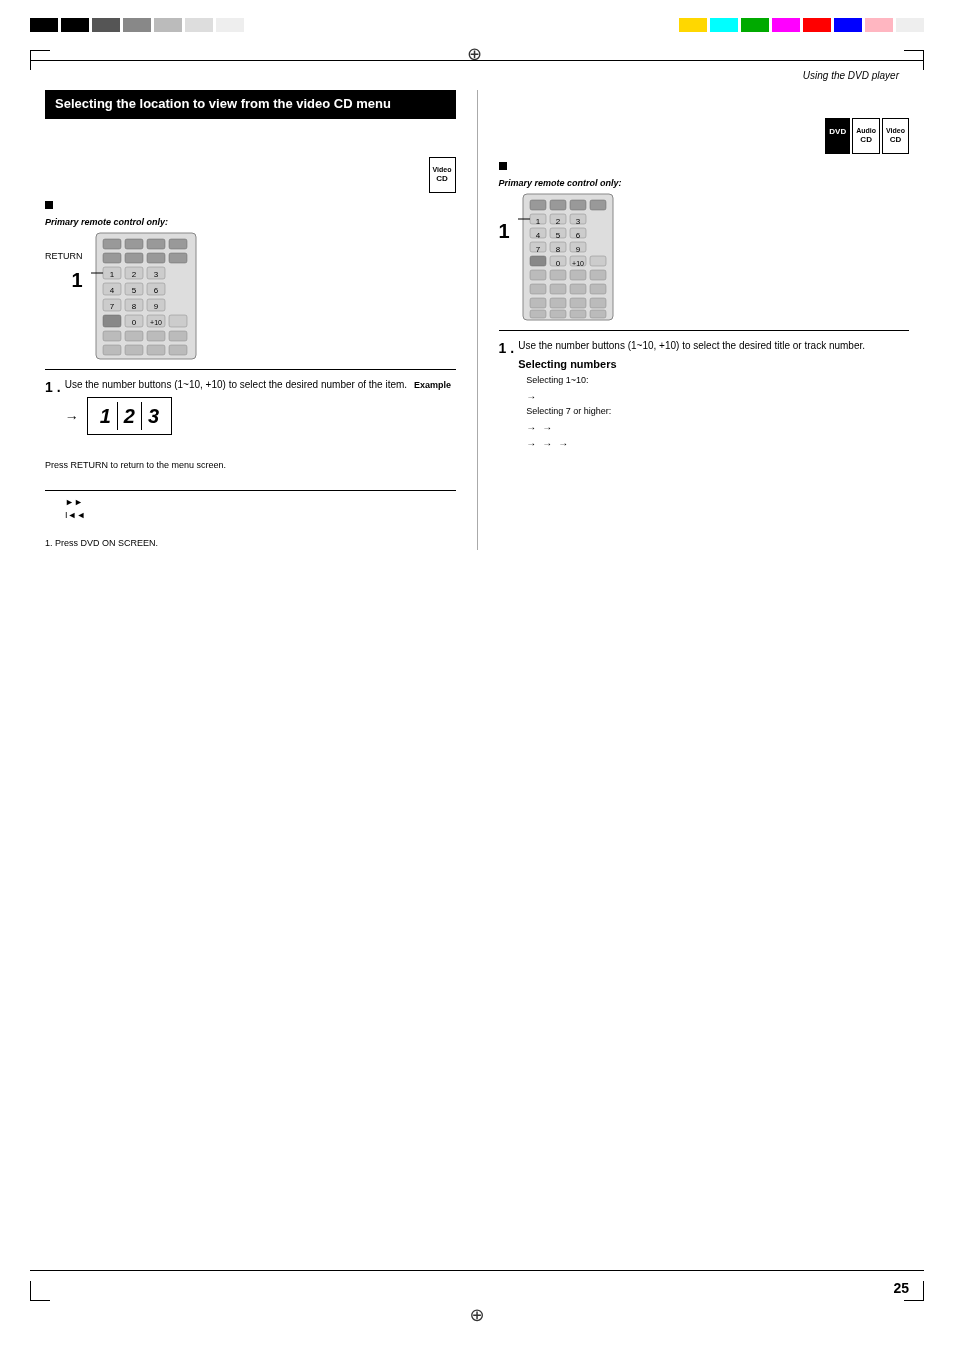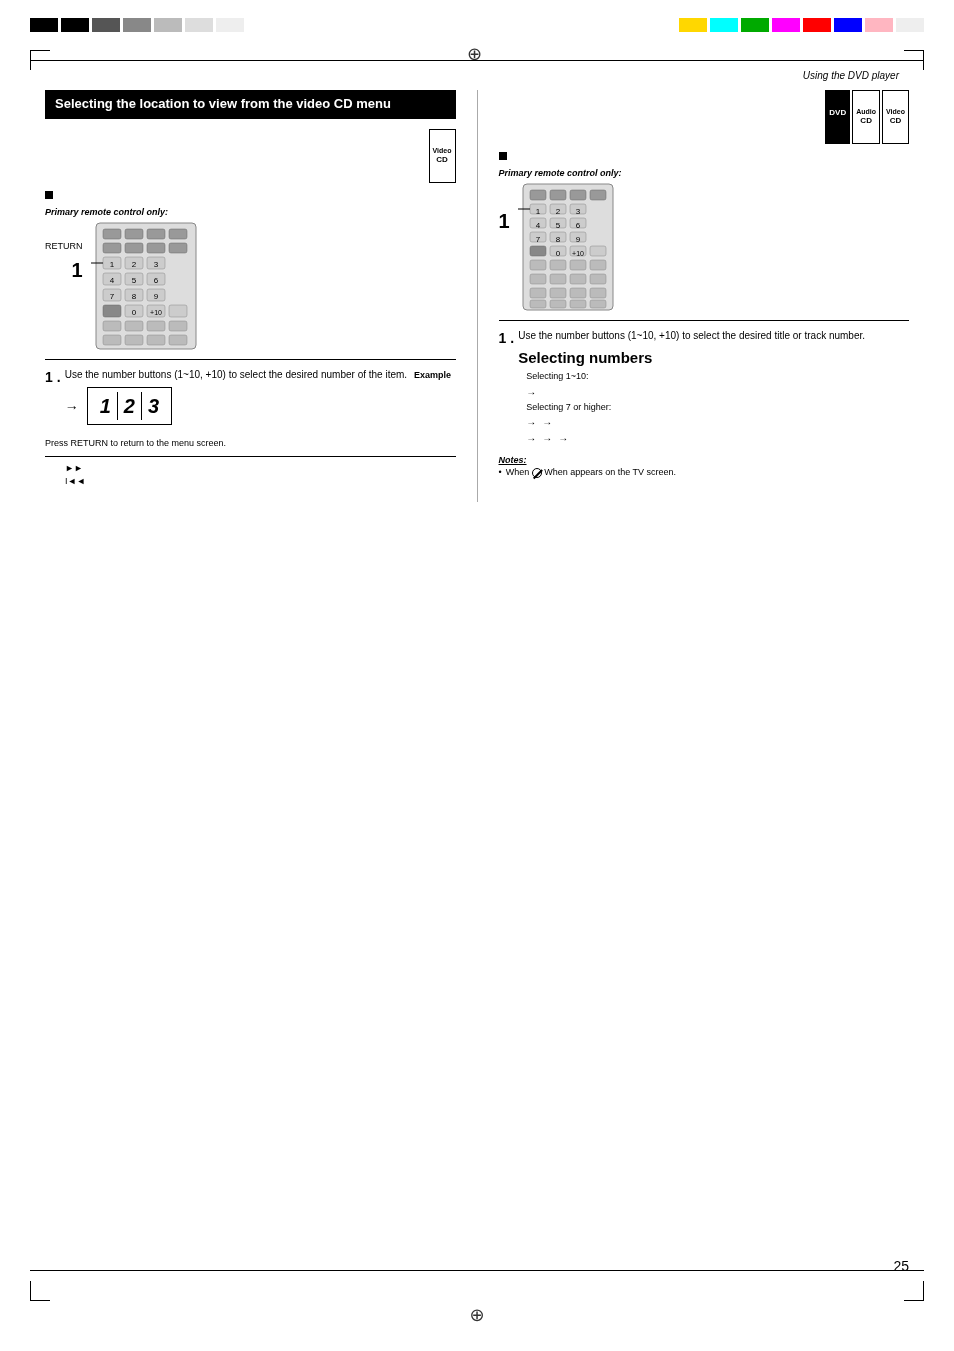--- a/index.html
+++ b/index.html
@@ -142,23 +142,24 @@
     .disc-badges {
       display: flex;
       gap: 2px;
       margin-bottom: 8px;
       justify-content: flex-end;
     }
     .disc-badge {
       border: 1.5px solid #000;
       font-size: 8px;
       font-weight: bold;
-      padding: 17px 3px;
+      padding: 8px 3px;
       line-height: 1.2;
       text-align: center;
+      margin-top: 28px;
     }
     .disc-badge.dvd { background: #000; color: #fff; }
     .disc-badge.audio-cd { background: #fff; color: #000; }
     .disc-badge.video-cd { background: #fff; color: #000; }
     .disc-badge-small { font-size: 7px; display: block; }
 
     
     .disc-badge-left {
       display: flex;
       justify-content: flex-end;
@@ -235,33 +236,33 @@
     }
     .num-btn-divider {
       width: 1px;
       background: #000;
       align-self: stretch;
     }
 
     
     .press-note {
       font-size: 9px;
-      margin: 8px 0;
+      margin: 20px 0;
     }
 
     
     .sep-line {
       border: none;
       border-top: 0.5px solid #000;
       margin: 6px 0;
     }
 
     
     .selecting-numbers {
-      font-size: 15px;
+      font-size: 11px;
       font-weight: bold;
       margin-top: 4px;
     }
     .selecting-sub {
       font-size: 9px;
       margin-left: 8px;
       margin-top: 2px;
     }
     .arrows-row {
       display: flex;
@@ -290,24 +291,24 @@
     
     .bottom-instructions {
       margin-top: 16px;
       font-size: 9px;
       line-height: 1.6;
     }
 
     
     .page-number {
       position: absolute;
-      bottom: 77px;
+      bottom: 55px;
       right: 45px;
       font-size: 14px;
-      font-weight: normal;
+      font-weight: bold;
       text-align: center;
     }
 
     
     .bottom-rule {
       position: absolute;
       bottom: 80px;
       left: 30px;
       right: 30px;
       height: 1px;
@@ -483,20 +484,21 @@
       <hr class="sep-line">
 
       <div class="sym-line">
         <span class="fast-fwd-sym">►► </span>
       </div>
       <div class="sym-line">
         <span class="rewind-sym">I◄◄</span>
       </div>
 
       <div class="bottom-instructions">
+        <div>1.  Press DVD ON SCREEN.</div>
       </div>
 
     </div>
 
     <div class="col-divider"></div>
 
     <div class="col-right">
 
 
       <div class="disc-badges">
@@ -609,32 +611,20 @@
             <span>→</span>
           </div>
           <div class="arrows-row">
             <span>→</span>
             <span>→</span>
             <span>→</span>
           </div>
         </div>
       </div>
 
-      <div class="notes-section">
-        <div class="notes-title">Notes:</div>
-        <div class="notes-item">
-          <span>•</span>
-          <span>When
-            <span style="display:inline-block;width:10px;height:10px;border-radius:50%;border:1.5px solid #000;position:relative;vertical-align:middle;">
-              <span style="position:absolute;width:1.5px;height:12px;background:#000;top:-1px;left:4px;transform:rotate(45deg);display:block;"></span>
-            </span>
-            <span>When  appears on the TV screen.</span>
-          </span>
-        </div>
-      </div>
 
     </div>
   </div>
 </div>
 
 <div class="bottom-rule"></div>
 
 <div class="crosshair-bottom"></div>
 
 <div class="page-number">

